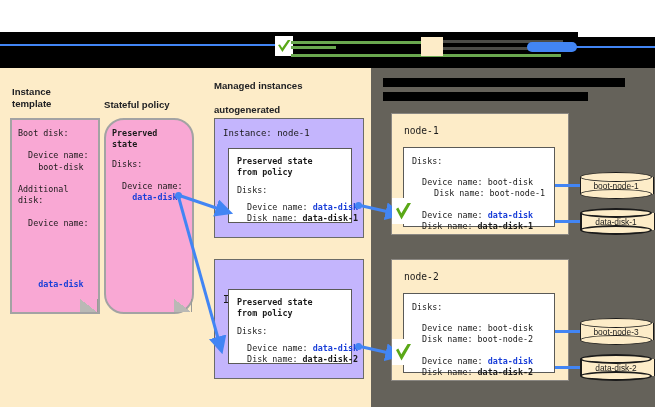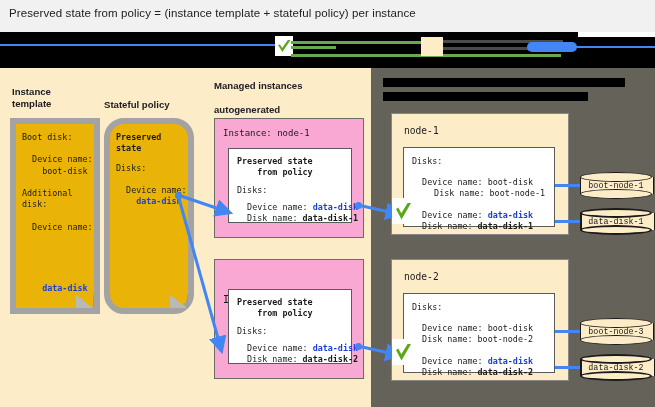--- a/index.html
+++ b/index.html
@@ -59,40 +59,39 @@
   }
 
   
   .col-head{
     position:absolute;color:#202124;font-size:9.6px;font-weight:bold;
     line-height:12px;white-space:pre;
   }
 
   
   .doc{
-    position:absolute;background:#eab308;
-    border:6px solid #a3a3a3;
+    position:absolute;background:#f9a8d4;
+    border:2px solid #a3a3a3;
     box-sizing:border-box;
   }
   .doc .fold{
     position:absolute;right:0px;bottom:0px;width:17px;height:13px;
     background:linear-gradient(to top right, #b9b9b5 0 50%, transparent 50% 100%);
     border-right:1px solid #9a9a96;
   }
   .mono{
     font-family:"DejaVu Sans Mono","Liberation Mono",monospace;
     font-size:8.4px;line-height:11.2px;color:#1a1a1a;white-space:pre;
   }
   .blue{color:#1a3fd8;font-weight:bold;}
 
   
   .inst-card{
-    position:absolute;background:#f9a8d4;border:1px solid #6b6b68;
-    box-sizing:border-box;
-    text-align:right;
+    position:absolute;background:#c4b5fd;border:1px solid #6b6b68;
+    box-sizing:border-box;
   }
   .inner-box{
     position:absolute;background:#ffffff;border:1px solid #5a5a57;
     box-sizing:border-box;
   }
   
   .node-card{
     position:absolute;background:#fdecc8;border:1px solid #8a8782;
     box-sizing:border-box;
   }
@@ -115,42 +114,39 @@
   .cyl .bot{
     position:absolute;left:0;bottom:0;width:100%;height:10px;
     background:#fdecc8;border:1.3px solid #1a1a1a;border-radius:50%;
     box-sizing:border-box;
   }
   .cyl.thick .top,.cyl.thick .bot{border-width:2px;}
   .cyl.thick .body{border-left-width:2px;border-right-width:2px;}
   .cyl .label{
     position:absolute;left:0;top:0;width:100%;height:100%;
     display:flex;align-items:center;justify-content:center;
-    font-family:Liberation Mono, monospace;
+    font-family:Liberation Sans, sans-serif;
     font-size:8.4px;color:#1a1a1a;white-space:nowrap;
   }
 
   
   .stub{position:absolute;height:3px;background:#4285f4;}
   .arrow-svg{position:absolute;left:0;top:0;width:655px;height:339px;pointer-events:none;overflow:visible;}
   .check{
     position:absolute;background:#ffffff;
     display:flex;align-items:center;justify-content:center;
   }
   .check svg{display:block;}
   .dot{position:absolute;width:7px;height:7px;border-radius:50%;background:#4285f4;}
 </style>
 </head>
 <body>
 
 <div id="root">
 
-  <div class="title-bar">
-    <div class="title-text">Preserved state from policy = (instance template + stateful policy) per instance</div>
-  </div>
 
   <div class="legend-band">
     <div class="lg-blue-line" style="left:0px;top:12px;width:275px;"></div>
     <div class="lg-check" style="left:275px;top:4px;width:18px;height:20px;">
       <svg width="16" height="17" viewBox="0 0 16 17" aria-hidden="true">
         <path d="M2 7 L6.4 14 L14.5 2 L11.8 2 L6.2 10 L4 6.6 Z" fill="#5aa817"></path>
       </svg>
     </div>
     <div class="lg-green-line" style="left:291px;top:9px;width:130px;"></div>
     <div class="lg-green-line" style="left:291px;top:14px;width:45px;"></div>

